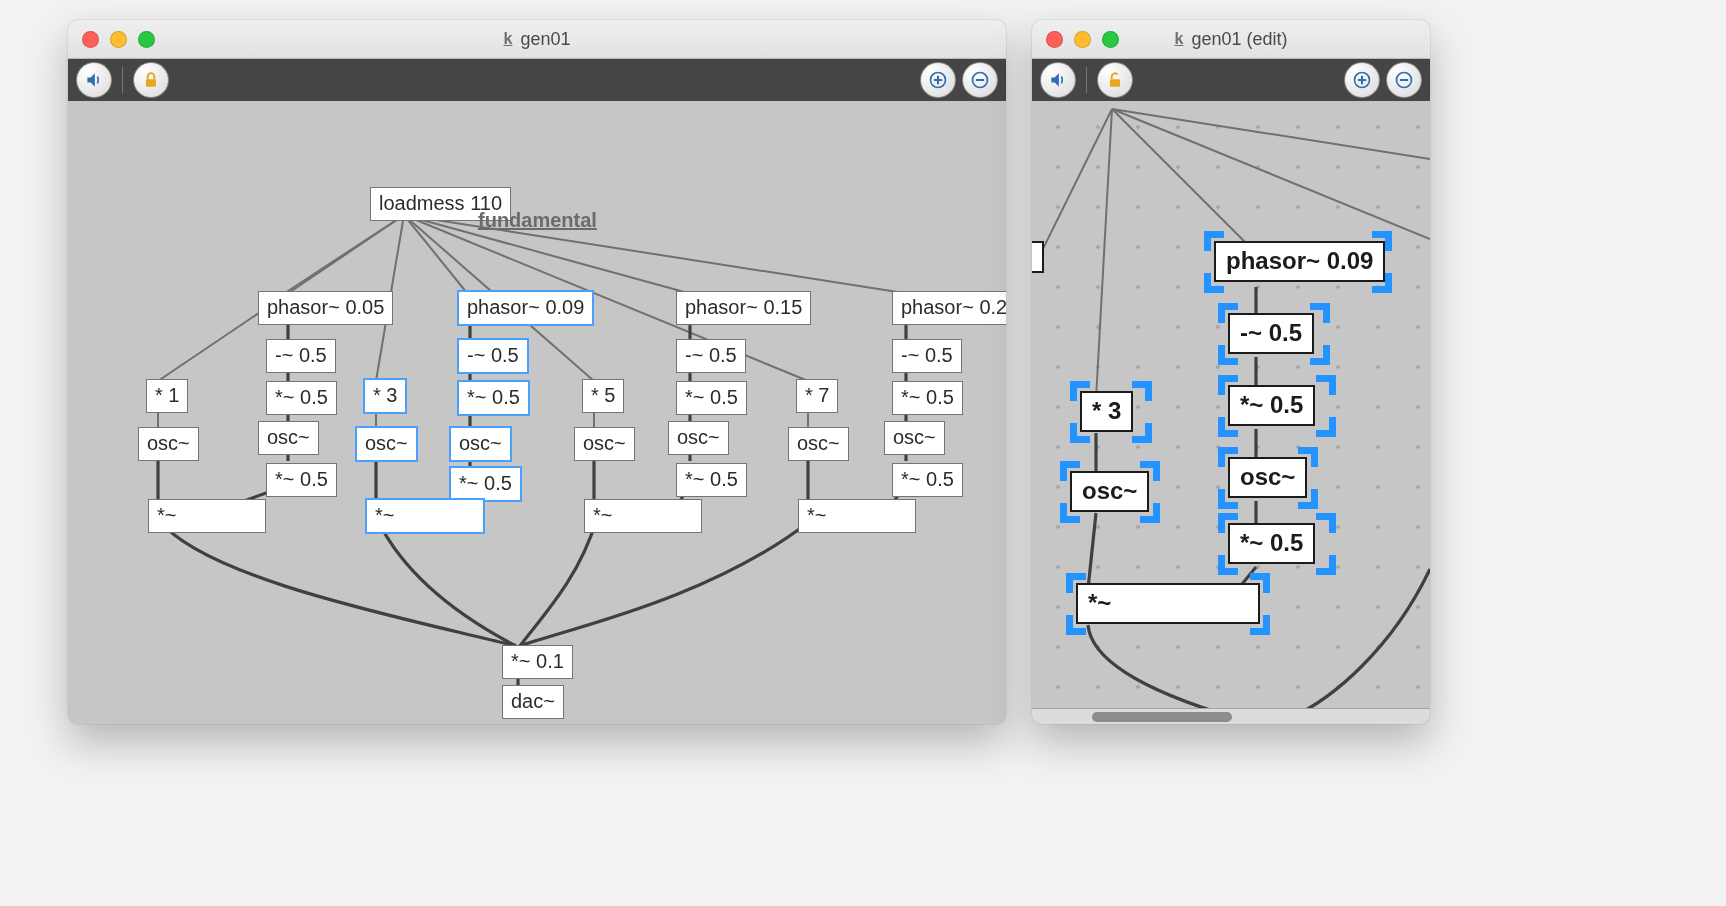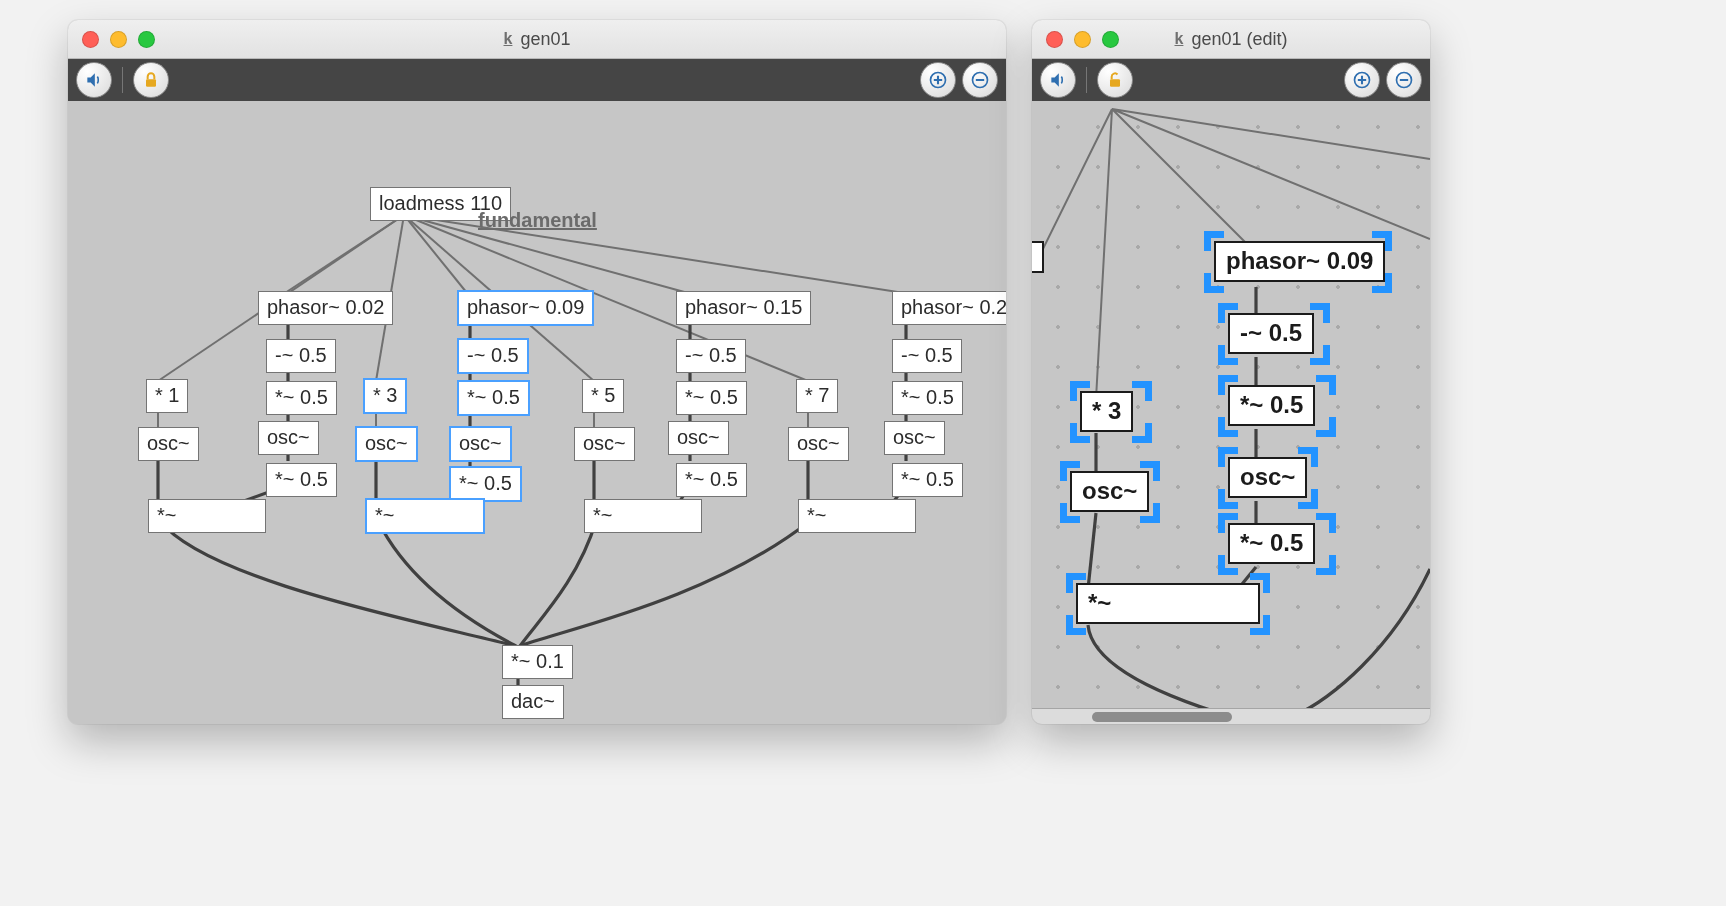--- a/index.html
+++ b/index.html
@@ -140,21 +140,21 @@
         <path class="wire sig" d="M838 384 L826 400"></path>
         <path class="wire sig" d="M742 420 C640 500 490 530 452 545"></path>
 
         <path class="wire sig" d="M450 566 L450 584"></path>
       </svg>
 
 
       <div class="obj" style="left:302px;top:86px;">loadmess 110</div>
       <div class="label" style="left:410px;top:108px;font-weight:600;text-decoration:underline;">fundamental</div>
 
-      <div class="obj" style="left:190px;top:190px;">phasor~ 0.02</div>
+      <div class="obj" style="left:190px;top:190px;">phasor~ 0.05</div>
       <div class="obj" style="left:198px;top:238px;">-~ 0.5</div>
       <div class="obj" style="left:198px;top:280px;">*~ 0.5</div>
       <div class="obj" style="left:78px;top:278px;">* 1</div>
       <div class="obj" style="left:190px;top:320px;">osc~</div>
       <div class="obj" style="left:70px;top:326px;">osc~</div>
       <div class="obj" style="left:198px;top:362px;">*~ 0.5</div>
       <div class="obj" style="left:80px;top:398px;width:100px;">*~</div>
 
       <div class="obj sel" style="left:390px;top:190px;">phasor~ 0.09</div>
       <div class="obj sel" style="left:390px;top:238px;">-~ 0.5</div>

